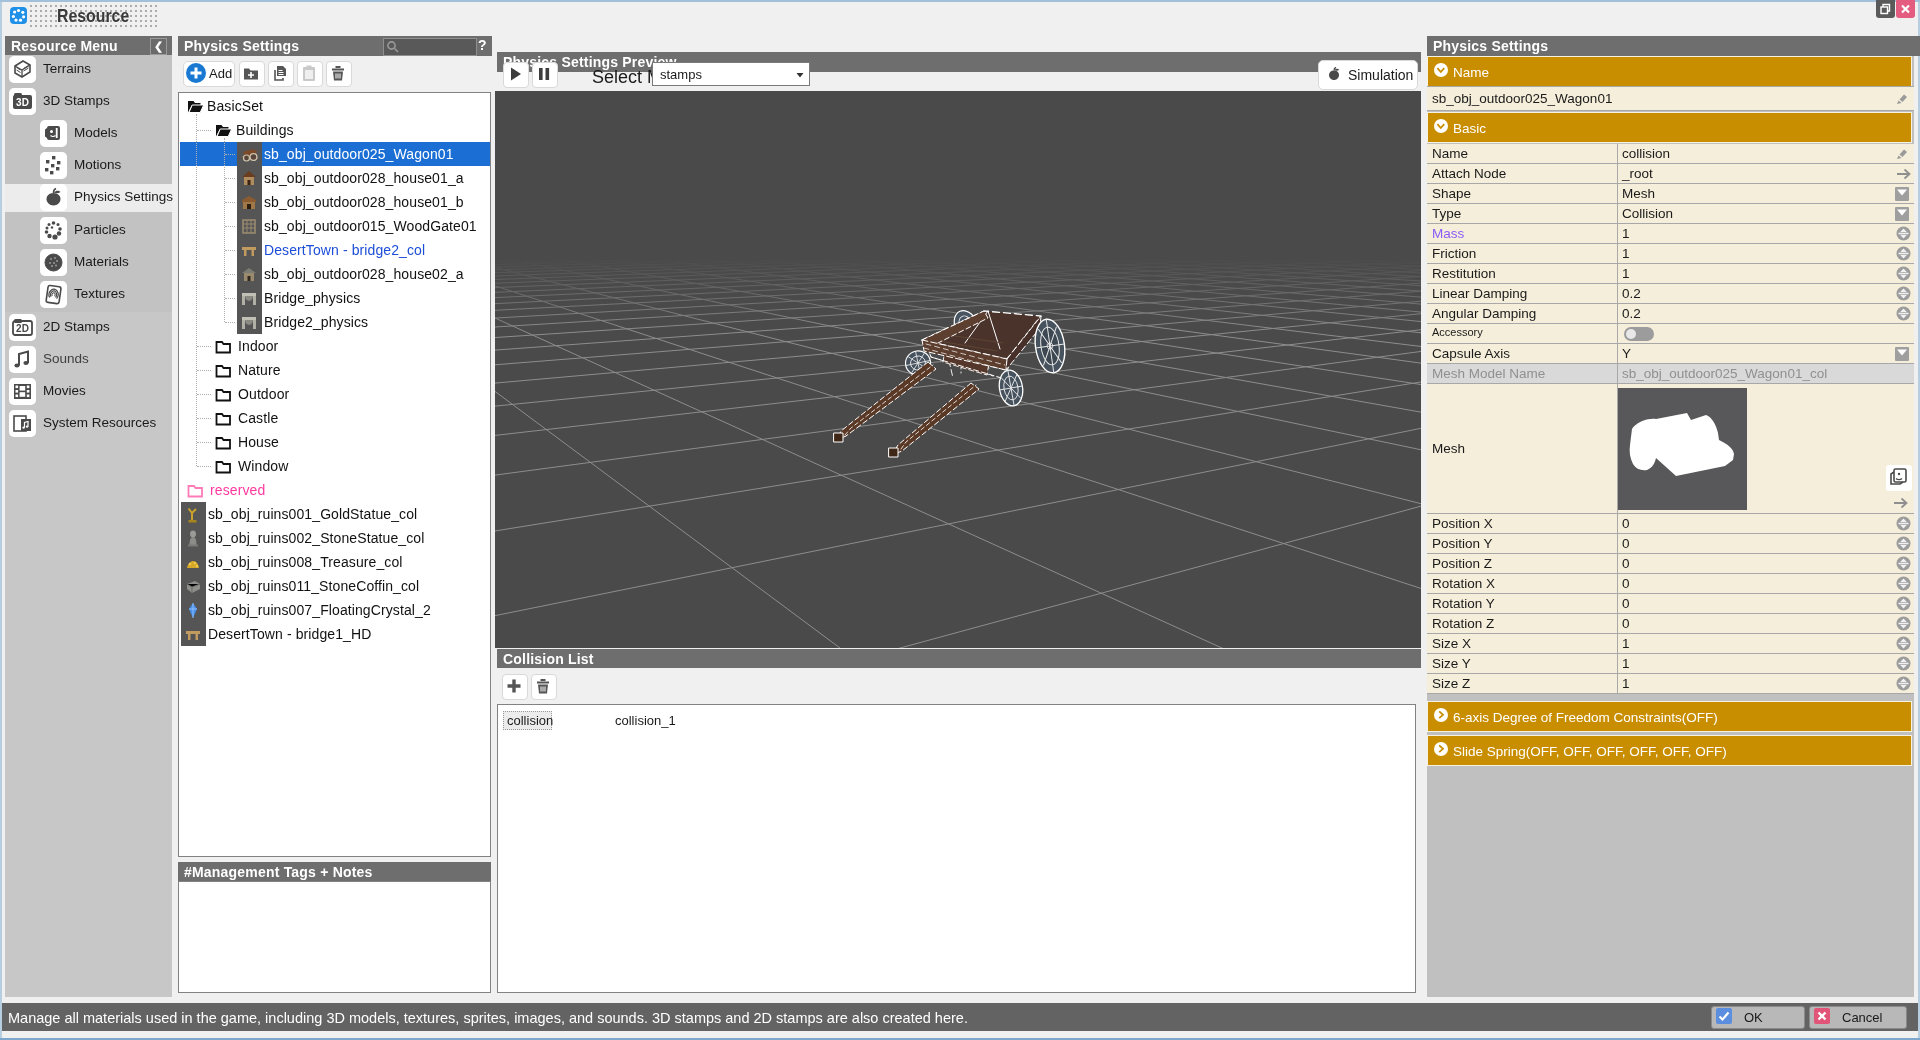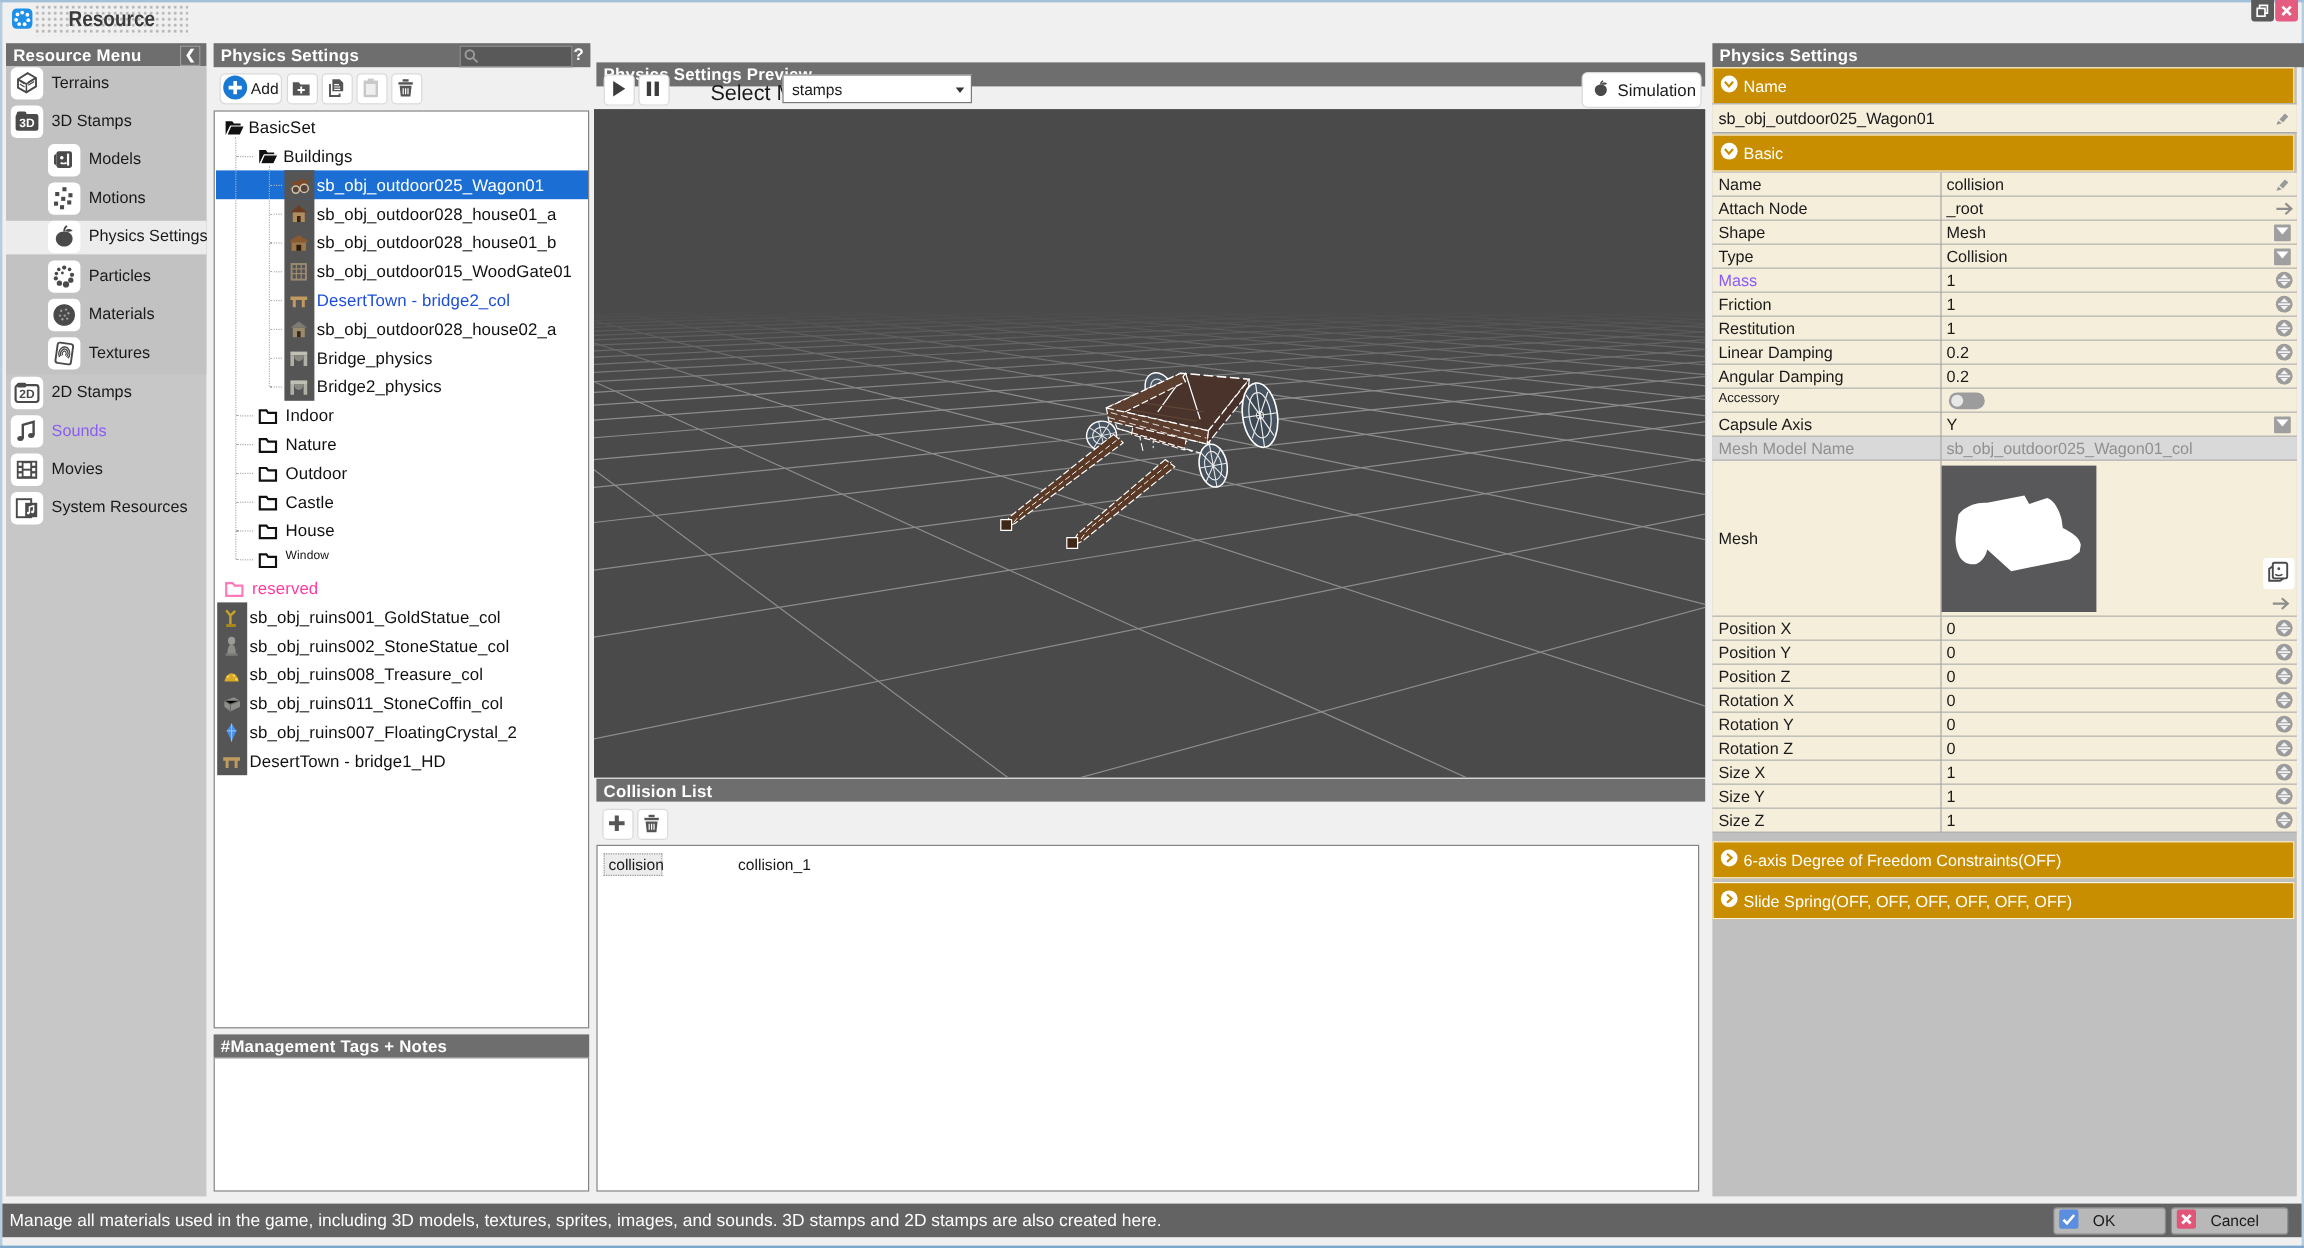--- a/index.html
+++ b/index.html
@@ -153,21 +153,21 @@
     <rect x="5" y="5" width="8" height="4" rx="1.5" fill="#4a4a4a"></rect>
     <text x="13.5" y="18" font-size="10" font-weight="bold" fill="#4a4a4a" text-anchor="middle" font-family="Liberation Sans">2D</text>
   </svg>
 <div class="abs" style="left:43px;top:319px;font-size:13.5px;color:#1a1a1a">2D Stamps</div>
 <div class="abs" style="left:9px;top:346px;width:27px;height:27px;background:#fff;border-radius:5px"></div>
 <svg class="abs" style="left:9px;top:346px" width="27" height="27">
     <path d="M10 19.5 V8 l9 -2.5 V17" fill="none" stroke="#4a4a4a" stroke-width="2"></path>
     <ellipse cx="8" cy="19.5" rx="2.6" ry="2.1" fill="#4a4a4a"></ellipse>
     <ellipse cx="17" cy="17" rx="2.6" ry="2.1" fill="#4a4a4a"></ellipse>
   </svg>
-<div class="abs" style="left:43px;top:351px;font-size:13.5px;color:#8b5cf6">Sounds</div>
+<div class="abs" style="left:43px;top:351px;font-size:13.5px;color:#404040">Sounds</div>
 <div class="abs" style="left:9px;top:378px;width:27px;height:27px;background:#fff;border-radius:5px"></div>
 <svg class="abs" style="left:9px;top:378px" width="27" height="27">
     <rect x="5" y="6" width="17" height="15" fill="#4a4a4a"></rect>
     <g fill="#fff">
       <rect x="6.5" y="7.5" width="2.6" height="2.6"></rect>
       <rect x="6.5" y="12" width="2.6" height="2.6"></rect>
       <rect x="6.5" y="16.5" width="2.6" height="2.6"></rect>
       <rect x="17.8" y="7.5" width="2.6" height="2.6"></rect>
       <rect x="17.8" y="12" width="2.6" height="2.6"></rect>
       <rect x="17.8" y="16.5" width="2.6" height="2.6"></rect>
@@ -327,21 +327,21 @@
     <path d="M2.5 5 h5.5 l1.5 2 h6.5 v8.5 h-13.5 z" fill="none" stroke="#111" stroke-width="1.8"></path>
   </svg>
 <div class="abs" style="left:238px;top:410px;font-size:14px;letter-spacing:0.1px;color:#111">Castle</div>
 <svg class="abs" style="left:214px;top:433px" width="20" height="18">
     <path d="M2.5 5 h5.5 l1.5 2 h6.5 v8.5 h-13.5 z" fill="none" stroke="#111" stroke-width="1.8"></path>
   </svg>
 <div class="abs" style="left:238px;top:434px;font-size:14px;letter-spacing:0.1px;color:#111">House</div>
 <svg class="abs" style="left:214px;top:457px" width="20" height="18">
     <path d="M2.5 5 h5.5 l1.5 2 h6.5 v8.5 h-13.5 z" fill="none" stroke="#111" stroke-width="1.8"></path>
   </svg>
-<div class="abs" style="left:238px;top:458px;font-size:10px;letter-spacing:0.1px;color:#111">Window</div>
+<div class="abs" style="left:238px;top:458px;font-size:14px;letter-spacing:0.1px;color:#111">Window</div>
 <svg class="abs" style="left:186px;top:481px" width="20" height="18">
     <path d="M2.5 5 h5.5 l1.5 2 h6.5 v8.5 h-13.5 z" fill="none" stroke="#ff7ab8" stroke-width="1.8"></path>
   </svg>
 <div class="abs" style="left:210px;top:482px;font-size:14px;letter-spacing:0.1px;color:#ff39a0">reserved</div>
 <svg class="abs" style="left:183px;top:504px" width="20" height="20">
     <path d="M9 17 V9 M9 9 L5.5 4.5 M9 9 L13 5" stroke="#c8a22a" stroke-width="2" fill="none"></path>
     <rect x="5.5" y="16" width="8" height="2.5" fill="#a8861e"></rect>
   </svg>
 <div class="abs" style="left:208px;top:506px;font-size:14px;letter-spacing:0.1px;color:#111">sb_obj_ruins001_GoldStatue_col</div>
 <svg class="abs" style="left:183px;top:528px" width="20" height="20">

